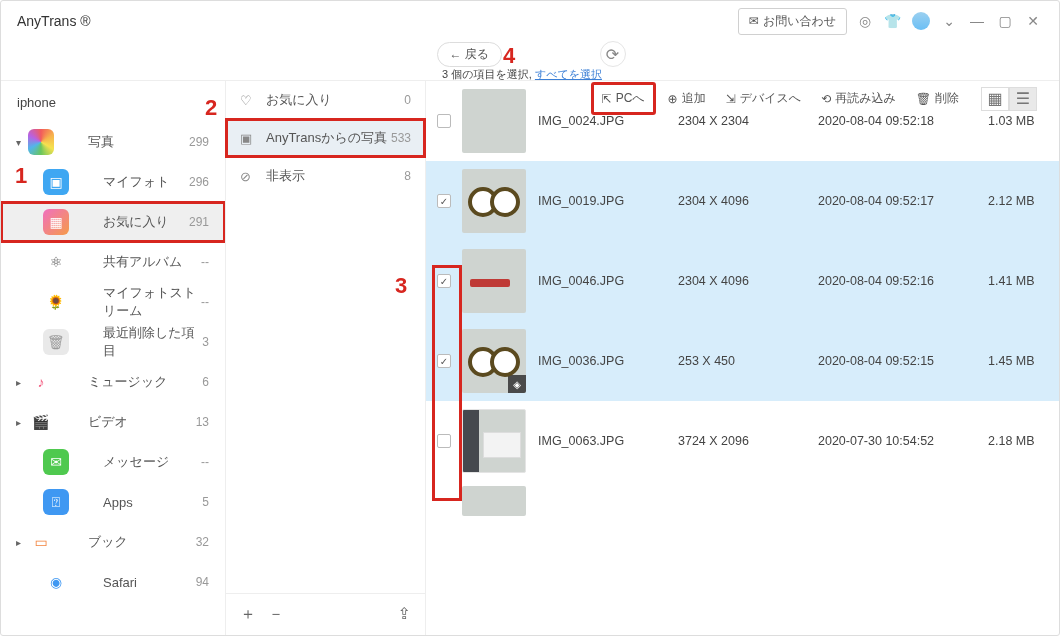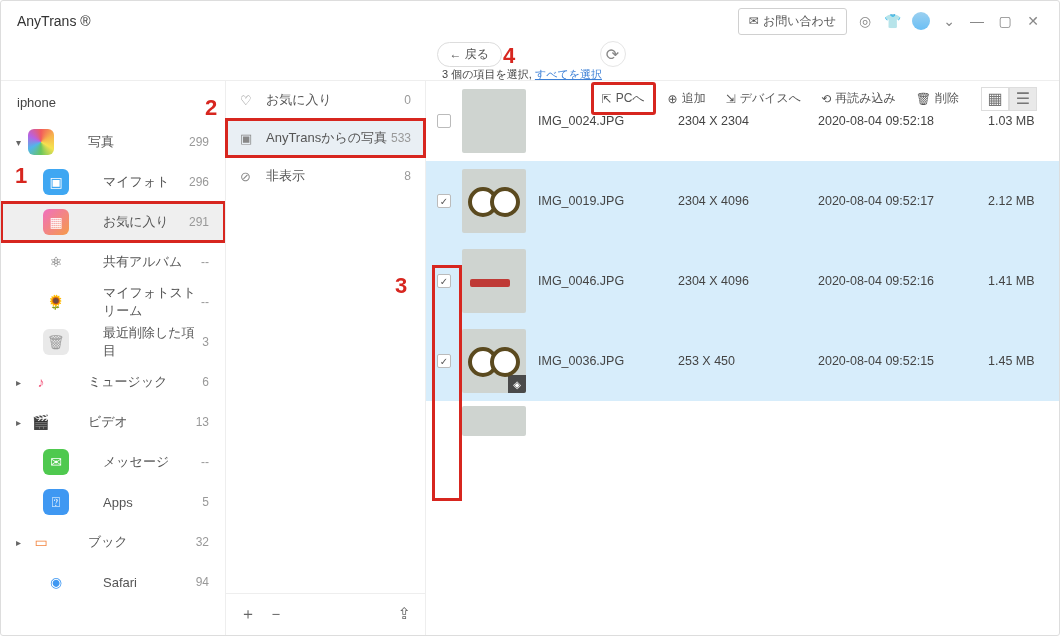--- a/index.html
+++ b/index.html
@@ -322,20 +322,32 @@
     <div class="col-thumb">
             <div class="thumb th-0036">
               <div class="overlay">◈</div>
             </div>
           </div>
     <div class="col-name">IMG_0036.JPG</div>
     <div class="col-res">253 X 450</div>
     <div class="col-date">2020-08-04 09:52:15</div>
     <div class="col-size">1.45 MB</div>
         </div>
+        <div class="row">
+    <div class="col-check">
+            <div class="check "></div>
+          </div>
+    <div class="col-thumb">
+            <div class="thumb th-0063"></div>
+          </div>
+    <div class="col-name">IMG_0063.JPG</div>
+    <div class="col-res">3724 X 2096</div>
+    <div class="col-date">2020-07-30 10:54:52</div>
+    <div class="col-size">2.18 MB</div>
+        </div>
       </div>
 
     <div class="row" style="height:40px;">
       <div class="col-check"></div>
       <div class="col-thumb">
           <div class="thumb th-bottom" style="height:30px;"></div>
         </div>
     </div>
   </div>
 </div>

